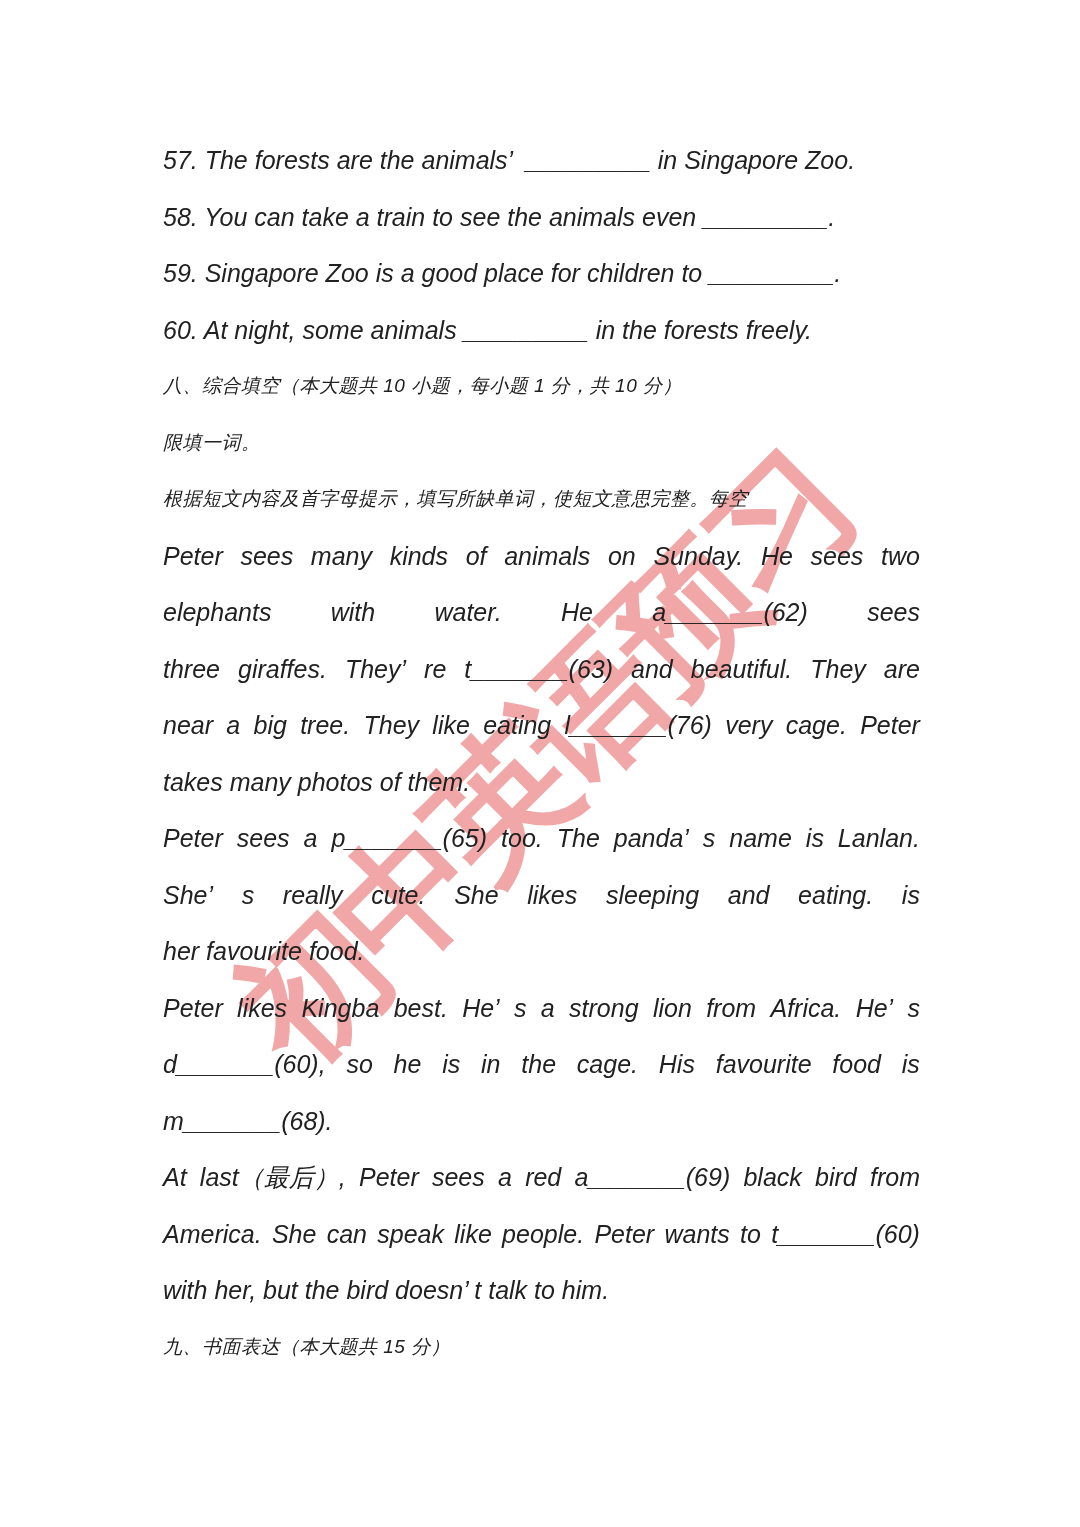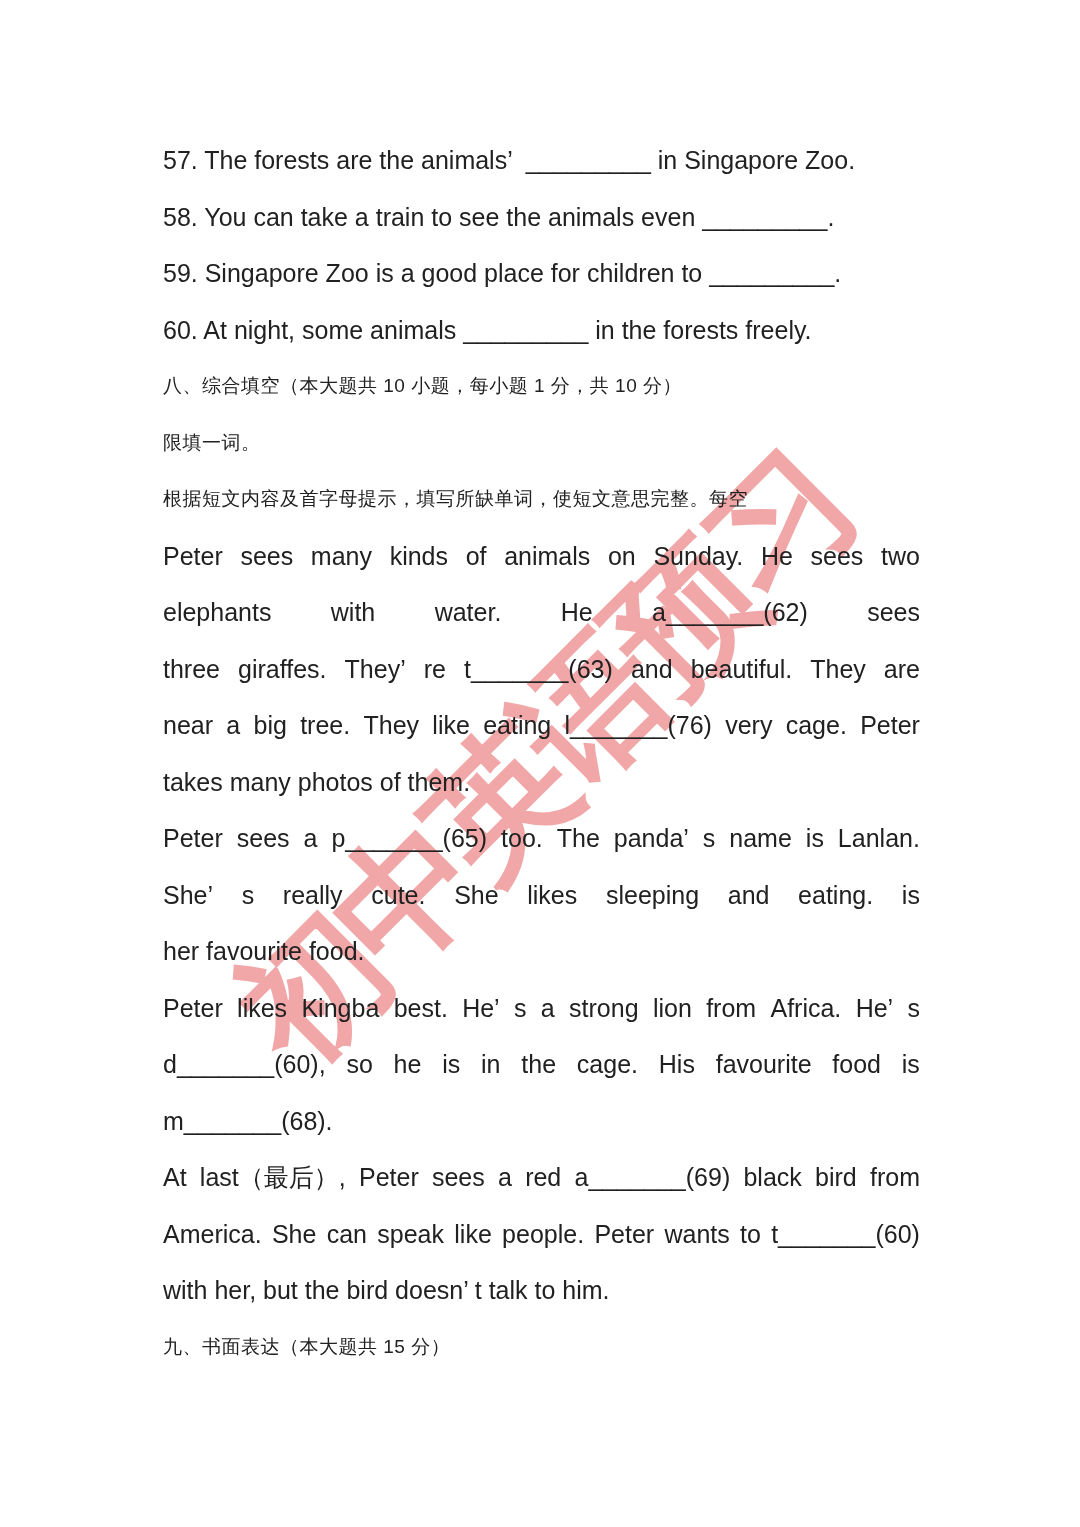--- a/index.html
+++ b/index.html
@@ -28,20 +28,21 @@
     position:absolute;
     left:163px;top:132px;
     width:757px;
     z-index:1;
   }
   .line{
     height:56.5px;
     line-height:56.5px;
     font-size:25px;
     white-space:pre;
+    font-style:italic;
   }
   .line.cjk{
     font-size:19px;
     letter-spacing:0.5px;
   }
   .line.justify{
     display:flex;
     justify-content:space-between;
     white-space:normal;
   }

